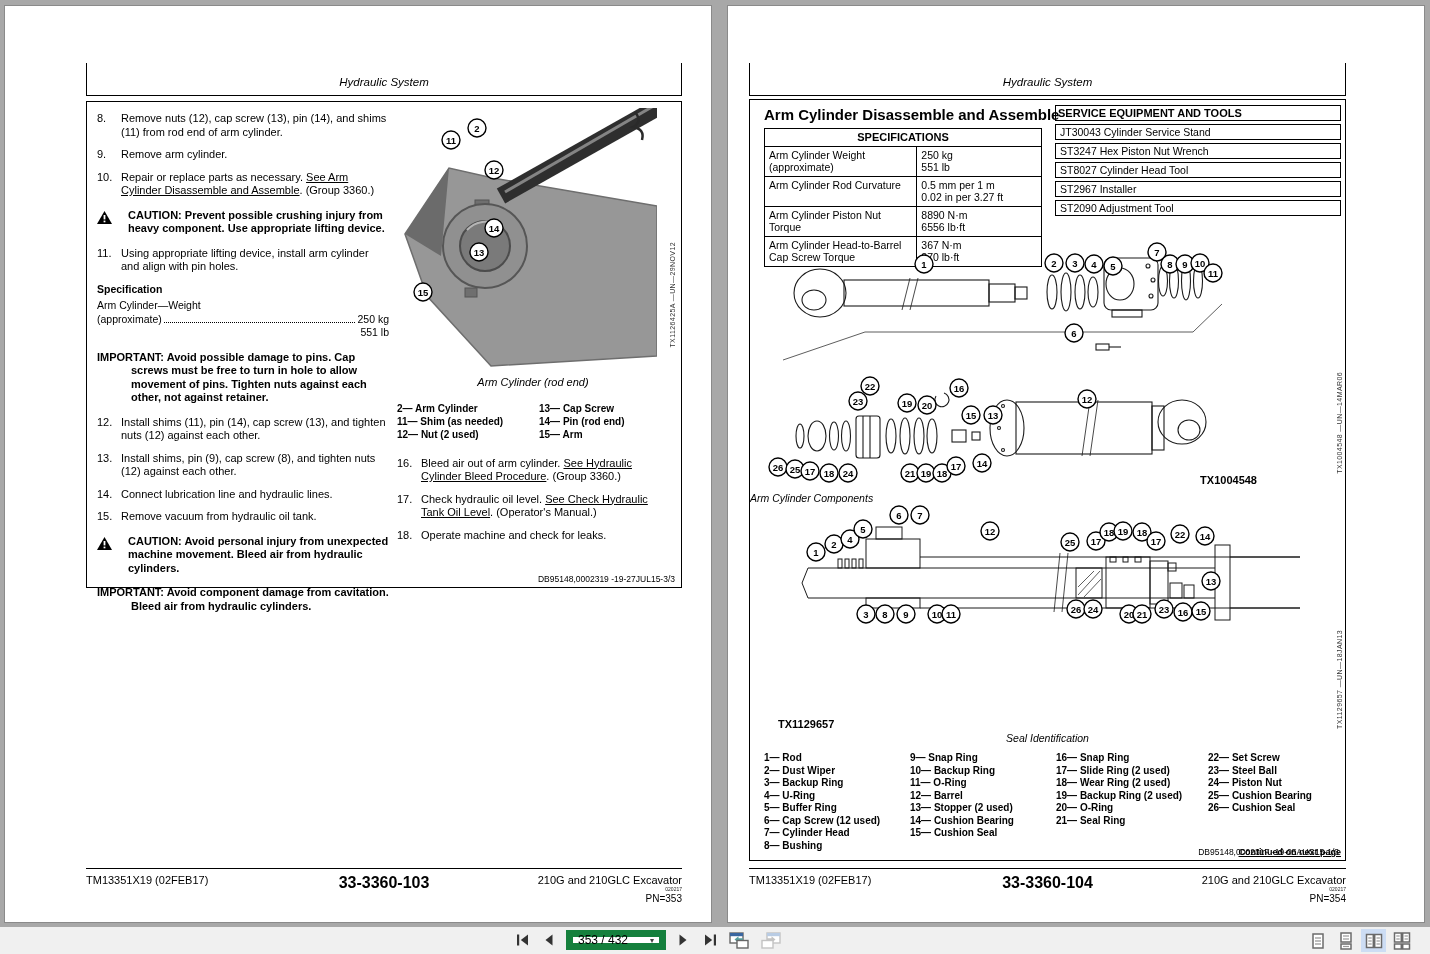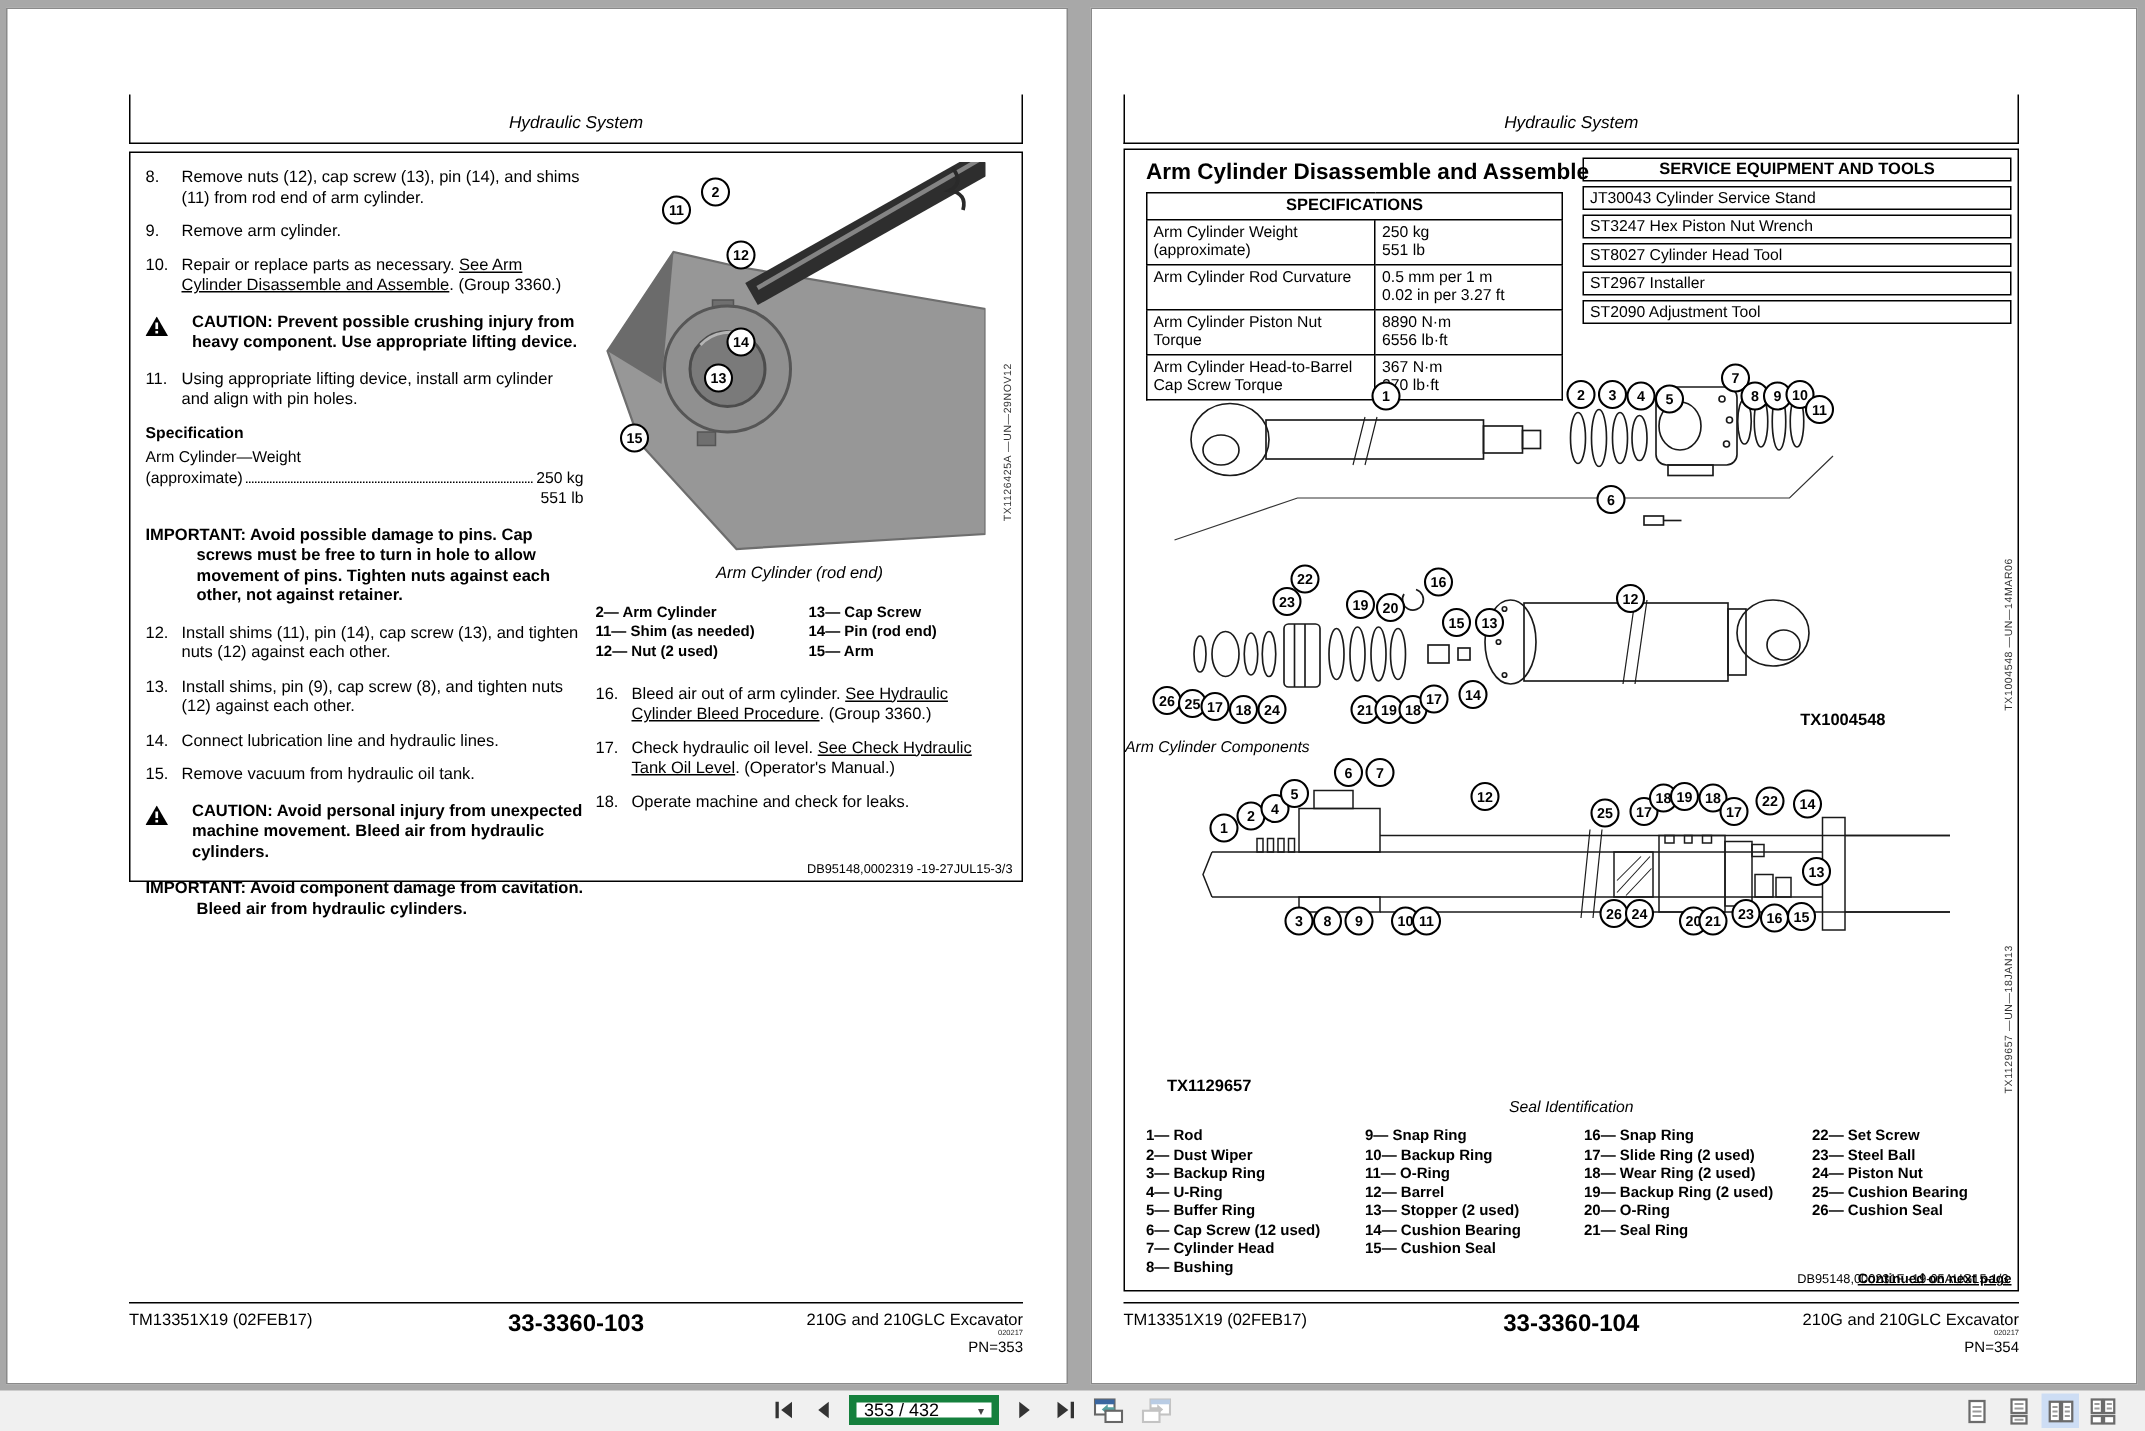--- a/index.html
+++ b/index.html
@@ -46,39 +46,39 @@
   .pfooter .rblock{position:absolute;right:0;top:5px;text-align:right;}
   .rblock .smallcode{font-size:5px;line-height:6px;color:#222;}
   .rblock .pn{font-size:10px;margin-top:1px;}
   
   .ptitle{position:absolute;left:14px;top:6px;font-size:15px;font-weight:bold;}
   table.spec{position:absolute;left:14px;top:28px;width:278px;border-collapse:collapse;font-size:10.5px;line-height:12.5px;}
   table.spec th,table.spec td{border:1px solid #000;padding:2px 4px;text-align:left;vertical-align:top;}
   table.spec th{text-align:center;font-size:11px;}
   table.spec td.lbl{width:55%;}
   .toolsbox{position:absolute;left:305px;top:5px;width:286px;font-size:10.5px;}
-  .tools-header{border:1px solid #000;text-align:center;font-weight:bold;font-size:11px;padding:1px 2px;margin-bottom:3px;}
+  .tools-header{border:1px solid #000;text-align:left;font-weight:bold;font-size:11px;padding:1px 2px;margin-bottom:3px;}
   .tools-row{border:1px solid #000;padding:1px 4px;margin-bottom:3px;}
   .figwrap{position:absolute;}
   .figwrap svg{display:block;}
   .fig1wrap{left:10px;top:140px;width:575px;height:252px;}
   .fig2wrap{left:10px;top:405px;width:575px;height:230px;}
   .txlabel{position:absolute;font-weight:bold;font-size:11px;}
   .cap1{position:absolute;left:0;right:0;top:392px;text-align:left;font-style:italic;font-size:10.5px;}
   .cap2{position:absolute;left:0;right:0;top:632px;text-align:center;font-style:italic;font-size:10.5px;}
   .tx2label{position:absolute;left:28px;top:618px;font-weight:bold;font-size:11px;}
   .legend4{position:absolute;left:14px;top:652px;right:8px;display:flex;font-weight:bold;font-size:10px;line-height:12.5px;}
   .legend4 .c1{width:146px;} .legend4 .c2{width:146px;} .legend4 .c3{width:152px;} .legend4 .c4{flex:1;}
   .continued{position:absolute;left:0;right:4px;bottom:3px;text-align:right;font-weight:bold;font-size:9px;text-decoration:underline;}
   
   .toolbar{position:absolute;left:0;right:0;bottom:0;height:27px;background:#f0f0f0;}
   .tb-center{position:absolute;left:512px;top:3px;display:flex;align-items:center;gap:7px;}
   .tb-btn{width:20px;height:20px;display:flex;align-items:center;justify-content:center;
           background:transparent;border:none;padding:0;cursor:pointer;}
-  .page-combo{width:100px;height:20px;background:#fff;border:5px solid #15803d;display:flex;align-items:center;
+  .page-combo{width:100px;height:20px;background:#fff;border:7px solid #15803d;display:flex;align-items:center;
               justify-content:space-between;font-size:12px;padding:0 5px;box-sizing:border-box;cursor:pointer;}
   .combo-arrow{font-size:8px;color:#444;}
   .tb-right{position:absolute;right:16px;top:2px;display:flex;gap:3px;}
   .layout-btn{width:25px;height:23px;display:flex;align-items:center;justify-content:center;
               border:none;background:transparent;padding:0;cursor:pointer;}
   .layout-btn.active{background:#cdddf4;}
   svg text{font-family:"Liberation Sans",sans-serif;}
 </style>
 </head>
 <body>

